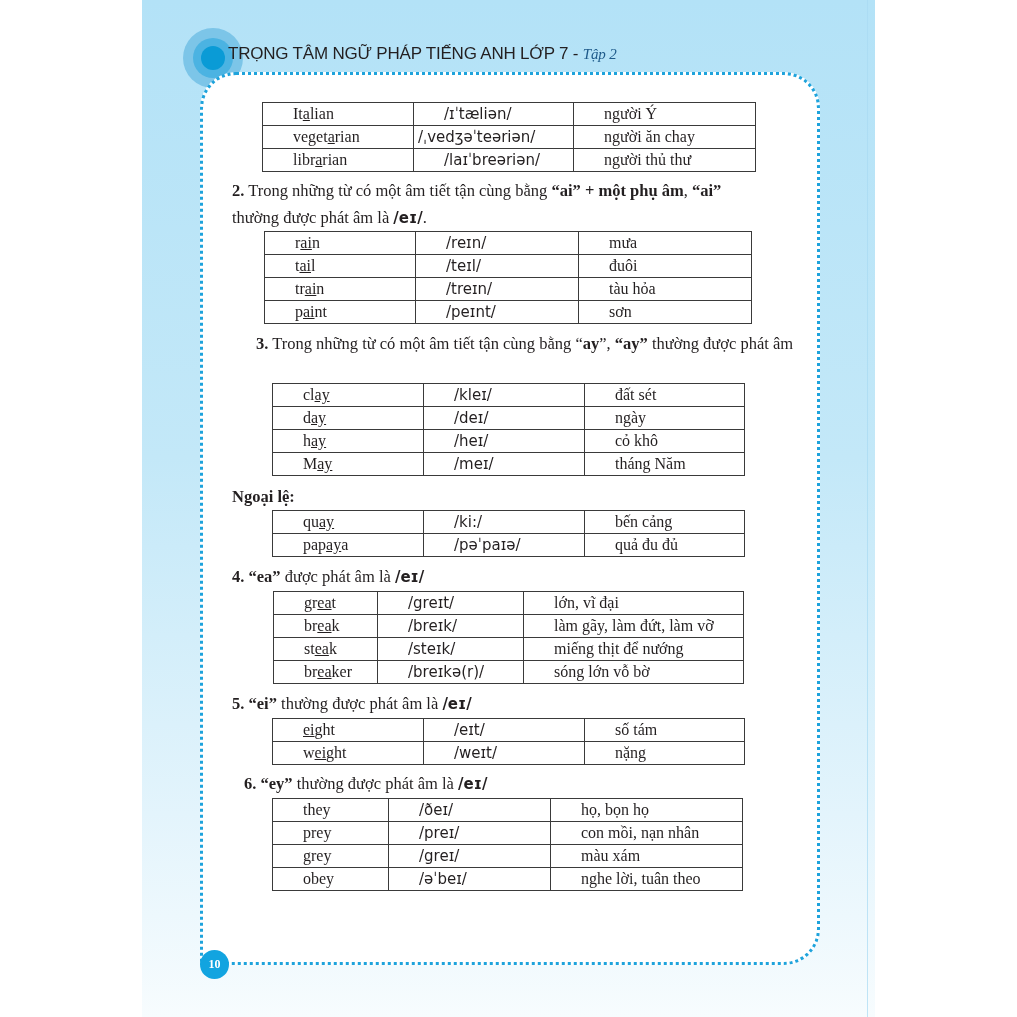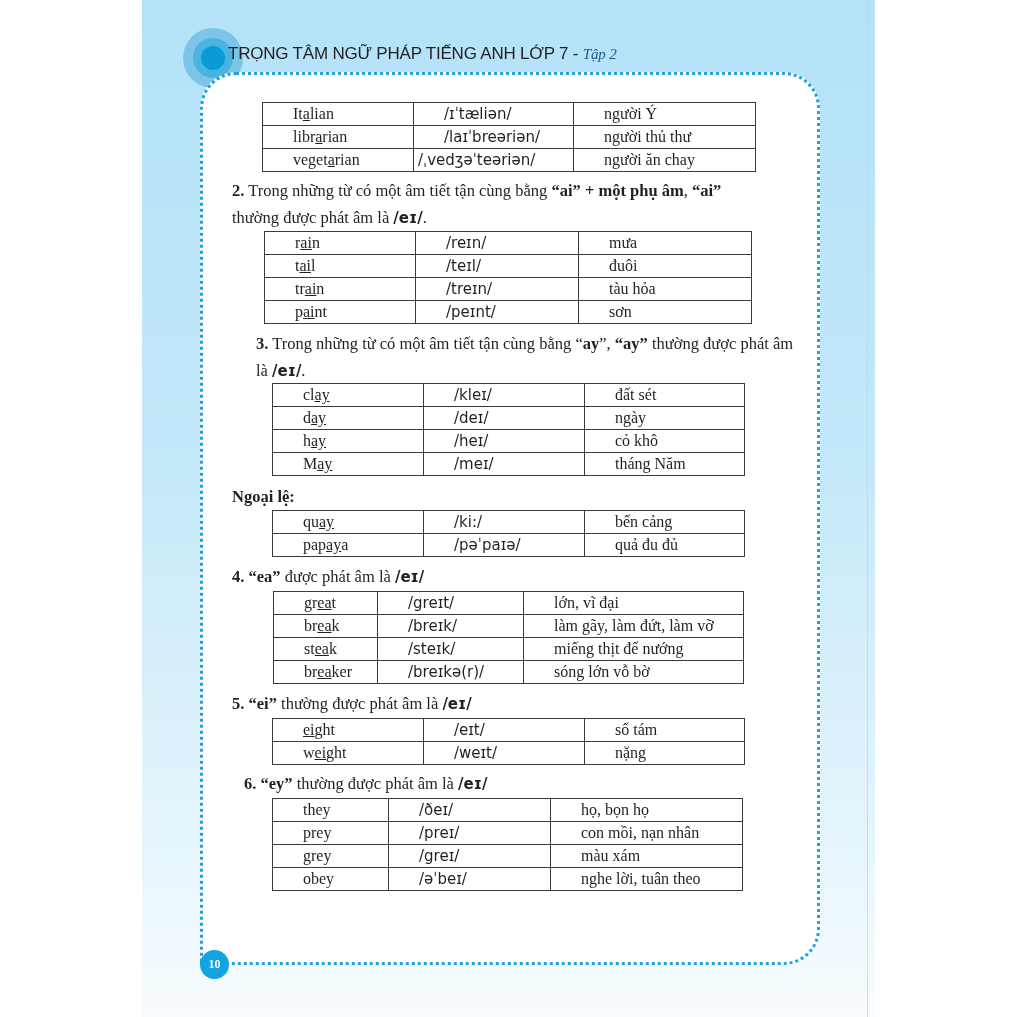--- a/index.html
+++ b/index.html
@@ -87,29 +87,29 @@
       <col style="width:160px">
       <col style="width:182px">
     </colgroup>
   <tbody>
       <tr>
     <td><span>It</span><span class="u">a</span><span>lian</span></td>
     <td class="ipa">/ɪˈtæliən/</td>
     <td>người Ý</td>
   </tr>
   <tr>
+    <td><span>veget</span><span class="u">a</span><span>rian</span></td>
+    <td class="ipa" style="padding-left:4px;">/ˌvedʒəˈteəriən/</td>
+    <td>người ăn chay</td>
+  </tr>
+  <tr>
     <td><span>libr</span><span class="u">a</span><span>rian</span></td>
     <td class="ipa">/laɪˈbreəriən/</td>
     <td>người thủ thư</td>
   </tr>
-  <tr>
-    <td><span>veget</span><span class="u">a</span><span>rian</span></td>
-    <td class="ipa" style="padding-left:4px;">/ˌvedʒəˈteəriən/</td>
-    <td>người ăn chay</td>
-  </tr>
 </tbody>
   </table>
 
 <div class="para" style="top:177px;">
   <div><b>2.</b><span> Trong những từ có một âm tiết tận cùng bằng </span><b>“ai” + một phụ âm</b><span>, </span><b>“ai”</b></div>
   <div><span>thường được phát âm là </span><span class="ipa-b">/eɪ/</span><span>.</span></div>
 </div>
 <table class="vt" style="left:264px; top:231px;">
   <colgroup>
       <col style="width:151px">
@@ -135,21 +135,20 @@
   <tr>
         <td><span>p</span><span class="u">ai</span><span>nt</span></td>
         <td class="ipa">/peɪnt/</td>
         <td>sơn</td>
       </tr>
 </tbody>
   </table>
 
 <div class="para" style="top:330px;margin-left:24px;">
   <div><b>3.</b><span> Trong những từ có một âm tiết tận cùng bằng “</span><b>ay</b><span>”, </span><b>“ay”</b><span> thường được phát âm</span></div>
-  <div><span>là </span><span class="ipa-b">/eɪ/</span><span>.</span></div>
 </div>
 <table class="vt" style="left:272px; top:383px;">
   <colgroup>
       <col style="width:151px">
       <col style="width:161px">
       <col style="width:160px">
     </colgroup>
   <tbody>
       <tr>
         <td><span>cl</span><span class="u">ay</span><span></span></td>

